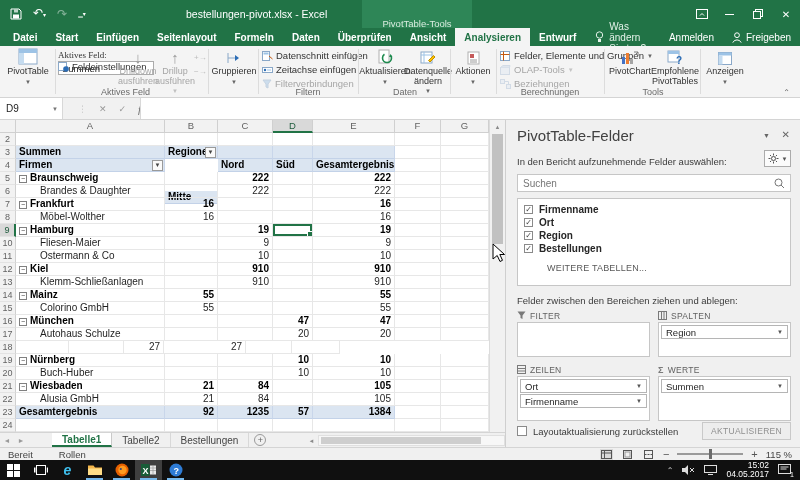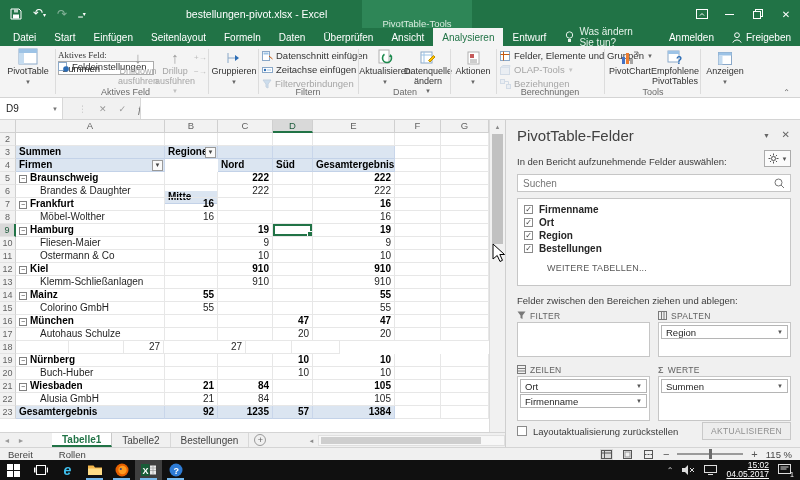--- a/index.html
+++ b/index.html
@@ -17,21 +17,21 @@
   .qat{position:absolute;left:10px;top:7px;display:flex;align-items:center;gap:11px;color:#fff;}
   .qat .glyph{font-size:12px;line-height:12px;color:#fff;}
   .qat .dim{color:rgba(255,255,255,.45);}
   .qat .mini{font-size:6px;}
   .title-text{position:absolute;left:186px;top:8px;color:#fff;font-size:10.5px;}
   .ctxblock{position:absolute;left:362px;top:0;width:110px;height:46px;background:var(--ctx);color:#d9ecdf;font-size:9.5px;display:flex;align-items:center;justify-content:center;}
   .winbtns{position:absolute;right:0;top:0;height:28px;display:flex;align-items:center;}
   .winbtn{width:28px;height:28px;display:flex;align-items:center;justify-content:center;color:#fff;font-size:10px;}
   
   .tabrow{position:absolute;left:0;top:28px;width:800px;height:18px;background:var(--green);display:flex;align-items:stretch;}
-  .mtab{color:#fff;font-size:10px;padding:0 9px;display:flex;align-items:center;}
+  .mtab{color:#fff;font-size:10px;padding:0 9px;display:flex;align-items:center;font-weight:bold;}
   .mtab.active{background:var(--ribbon);color:var(--green);}
   .tellme{display:flex;align-items:center;gap:5px;color:#e4f2e9;font-size:10px;padding:0 10px;}
   .trspacer{flex:1;}
   .acct{display:flex;align-items:center;gap:4px;color:#fff;font-size:10px;padding:0 9px;}
   
   .ribbon{position:absolute;left:0;top:46px;width:800px;height:52px;background:var(--ribbon);border-bottom:1px solid #d4d4d4;}
   .rdiv{position:absolute;top:3px;bottom:3px;width:1px;background:#dcdcdc;}
   .glabel{position:absolute;top:41px;font-size:9px;color:#6a6a6a;text-align:center;}
   .bigbtn{position:absolute;top:2px;display:flex;flex-direction:column;align-items:center;text-align:center;font-size:9px;line-height:9.5px;color:#333;}
   .bigbtn .ic{height:17px;display:flex;align-items:flex-end;justify-content:center;margin-bottom:2px;}
@@ -123,21 +123,21 @@
   .zoomtrack{width:66px;height:2px;background:#9a9a9a;position:relative;}
   .zoomthumb{position:absolute;left:32px;top:-4px;width:3px;height:10px;background:#6a6a6a;}
   .zoomsign{font-size:11px;color:#555;line-height:10px;}
   
   .taskbar{position:absolute;left:0;top:460px;width:800px;height:20px;background:var(--task);display:flex;align-items:stretch;}
   .tbitem{width:27px;position:relative;display:flex;align-items:center;justify-content:center;}
   .tbitem.active{background:#3f3f3f;}
   .tbitem .openline{position:absolute;left:5px;right:5px;bottom:0;height:2px;background:#76b9ed;}
   .tray{margin-left:auto;display:flex;align-items:center;gap:9px;padding-right:8px;color:#eee;}
   .trayup{font-size:8px;color:#ddd;}
-  .clock{text-align:right;font-size:8.5px;line-height:9.5px;color:#fff;text-decoration:underline;}
+  .clock{text-align:right;font-size:8.5px;line-height:9.5px;color:#fff;}
   
   .cursor{position:absolute;left:492px;top:243px;z-index:99;}
 </style>
 </head>
 <body>
 
 <div class="app">
 
   <div class="titlebar">
     <div class="qat">
@@ -643,20 +643,30 @@
           <div class="cell" style="width: 46px;"></div>
           <div class="cell" style="width: 48px;"></div>
         </div>
         <div class="grow">
           <div class="rh">23</div>
           <div class="cell blue a bold" style="width: 149px;">Gesamtergebnis</div>
           <div class="cell blue num bold" style="width: 53px;">92</div>
           <div class="cell blue num bold" style="width: 55px;">1235</div>
           <div class="cell blue num bold" style="width: 40px;">57</div>
           <div class="cell blue num bold" style="width: 82px;">1384</div>
+          <div class="cell" style="width: 46px;"></div>
+          <div class="cell" style="width: 48px;"></div>
+        </div>
+        <div class="grow">
+          <div class="rh">24</div>
+          <div class="cell a" style="width: 149px;"></div>
+          <div class="cell num" style="width: 53px;"></div>
+          <div class="cell num" style="width: 55px;"></div>
+          <div class="cell num" style="width: 40px;"></div>
+          <div class="cell num" style="width: 82px;"></div>
           <div class="cell" style="width: 46px;"></div>
           <div class="cell" style="width: 48px;"></div>
         </div>
       </div>
     <div class="vscroll">
       <div class="vsarrow">▲</div>
       <div class="vthumb"></div>
     </div>
   </div>
 

